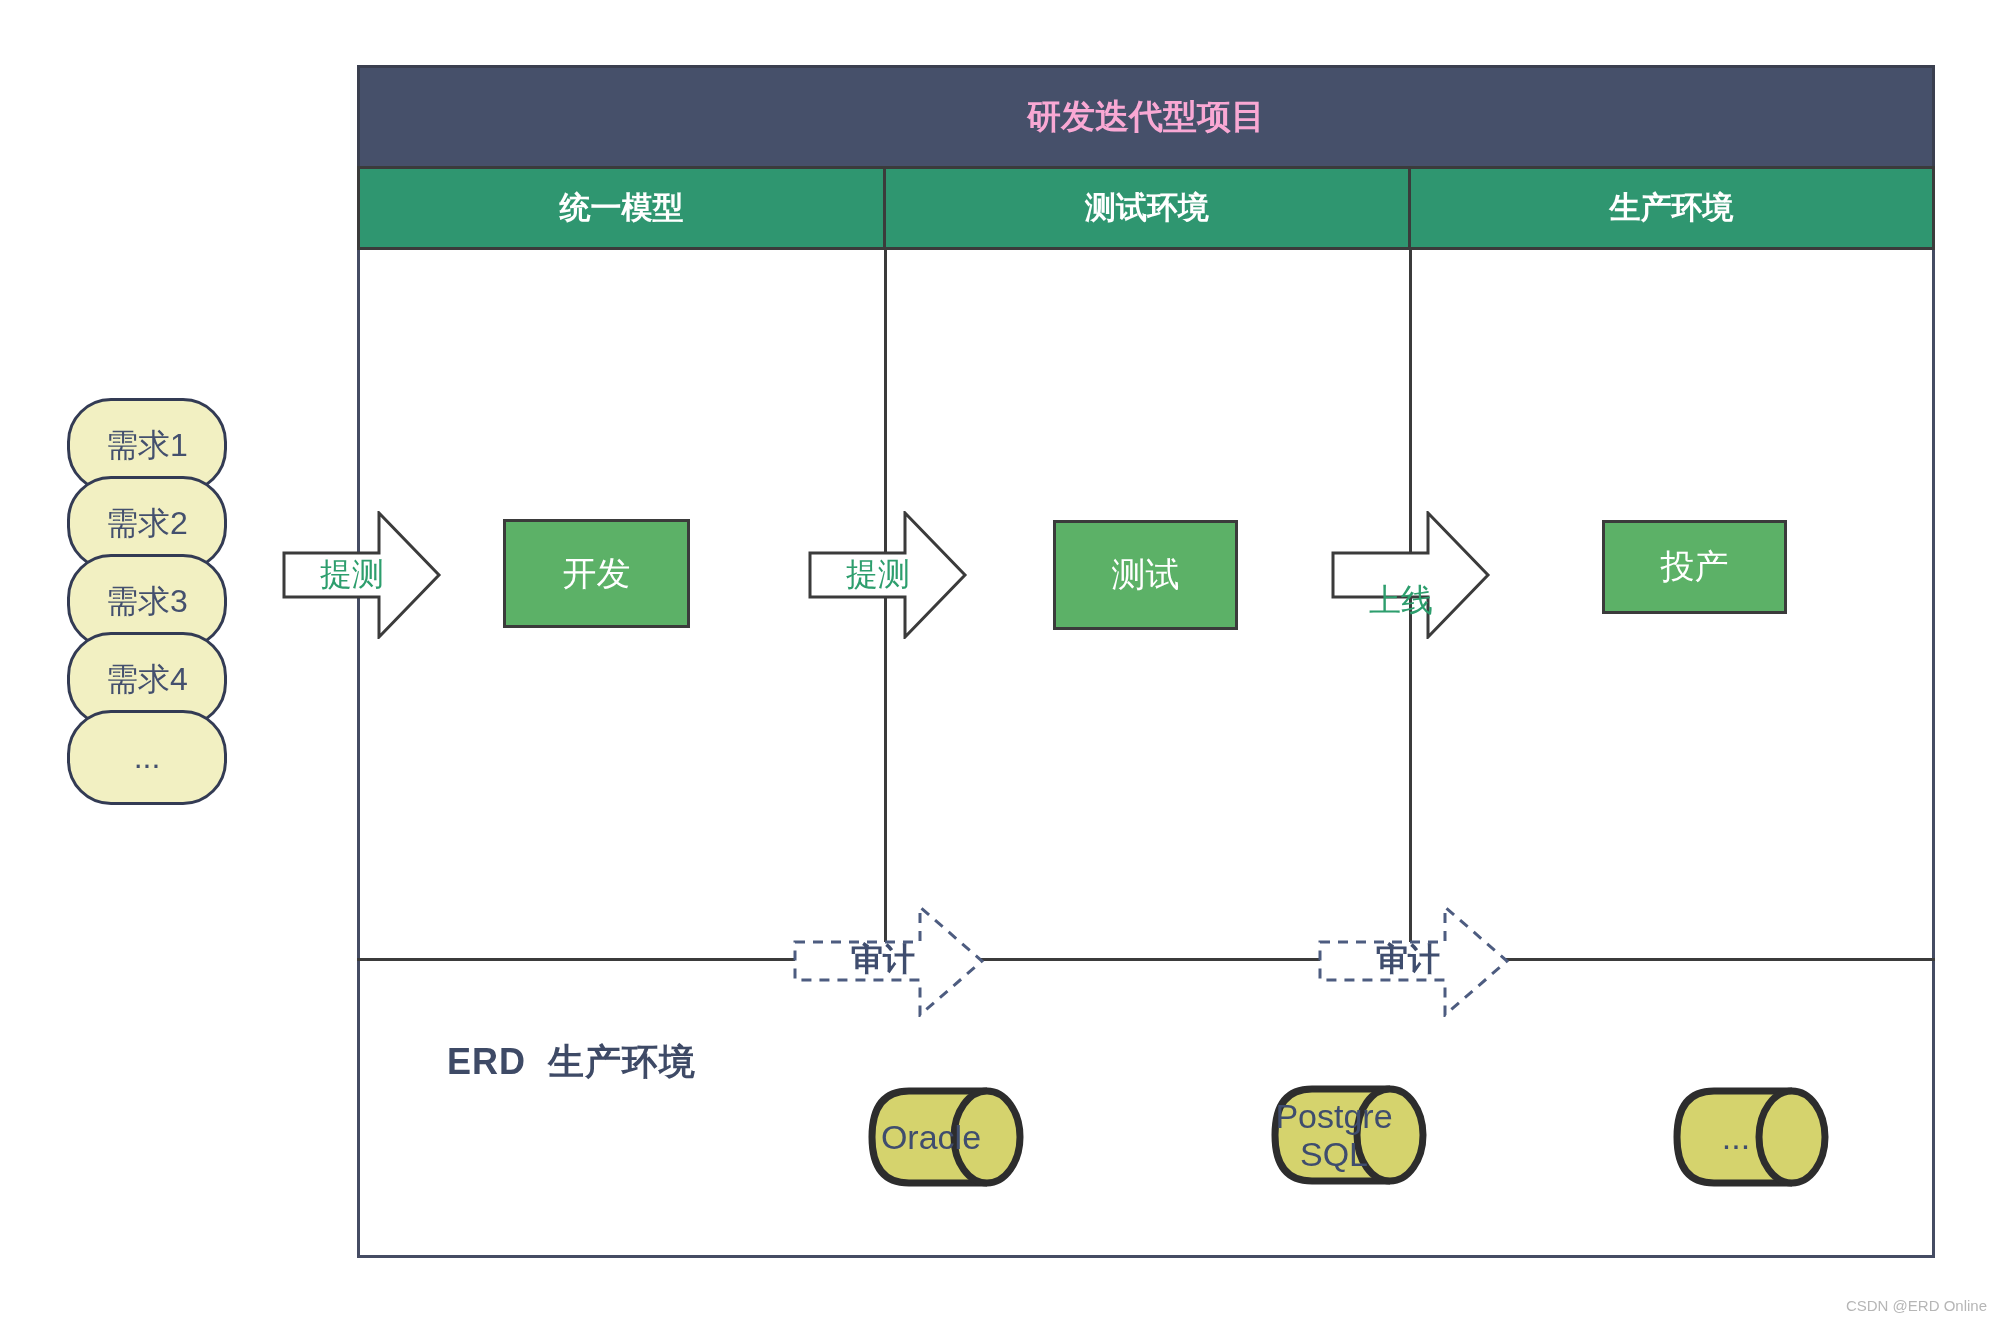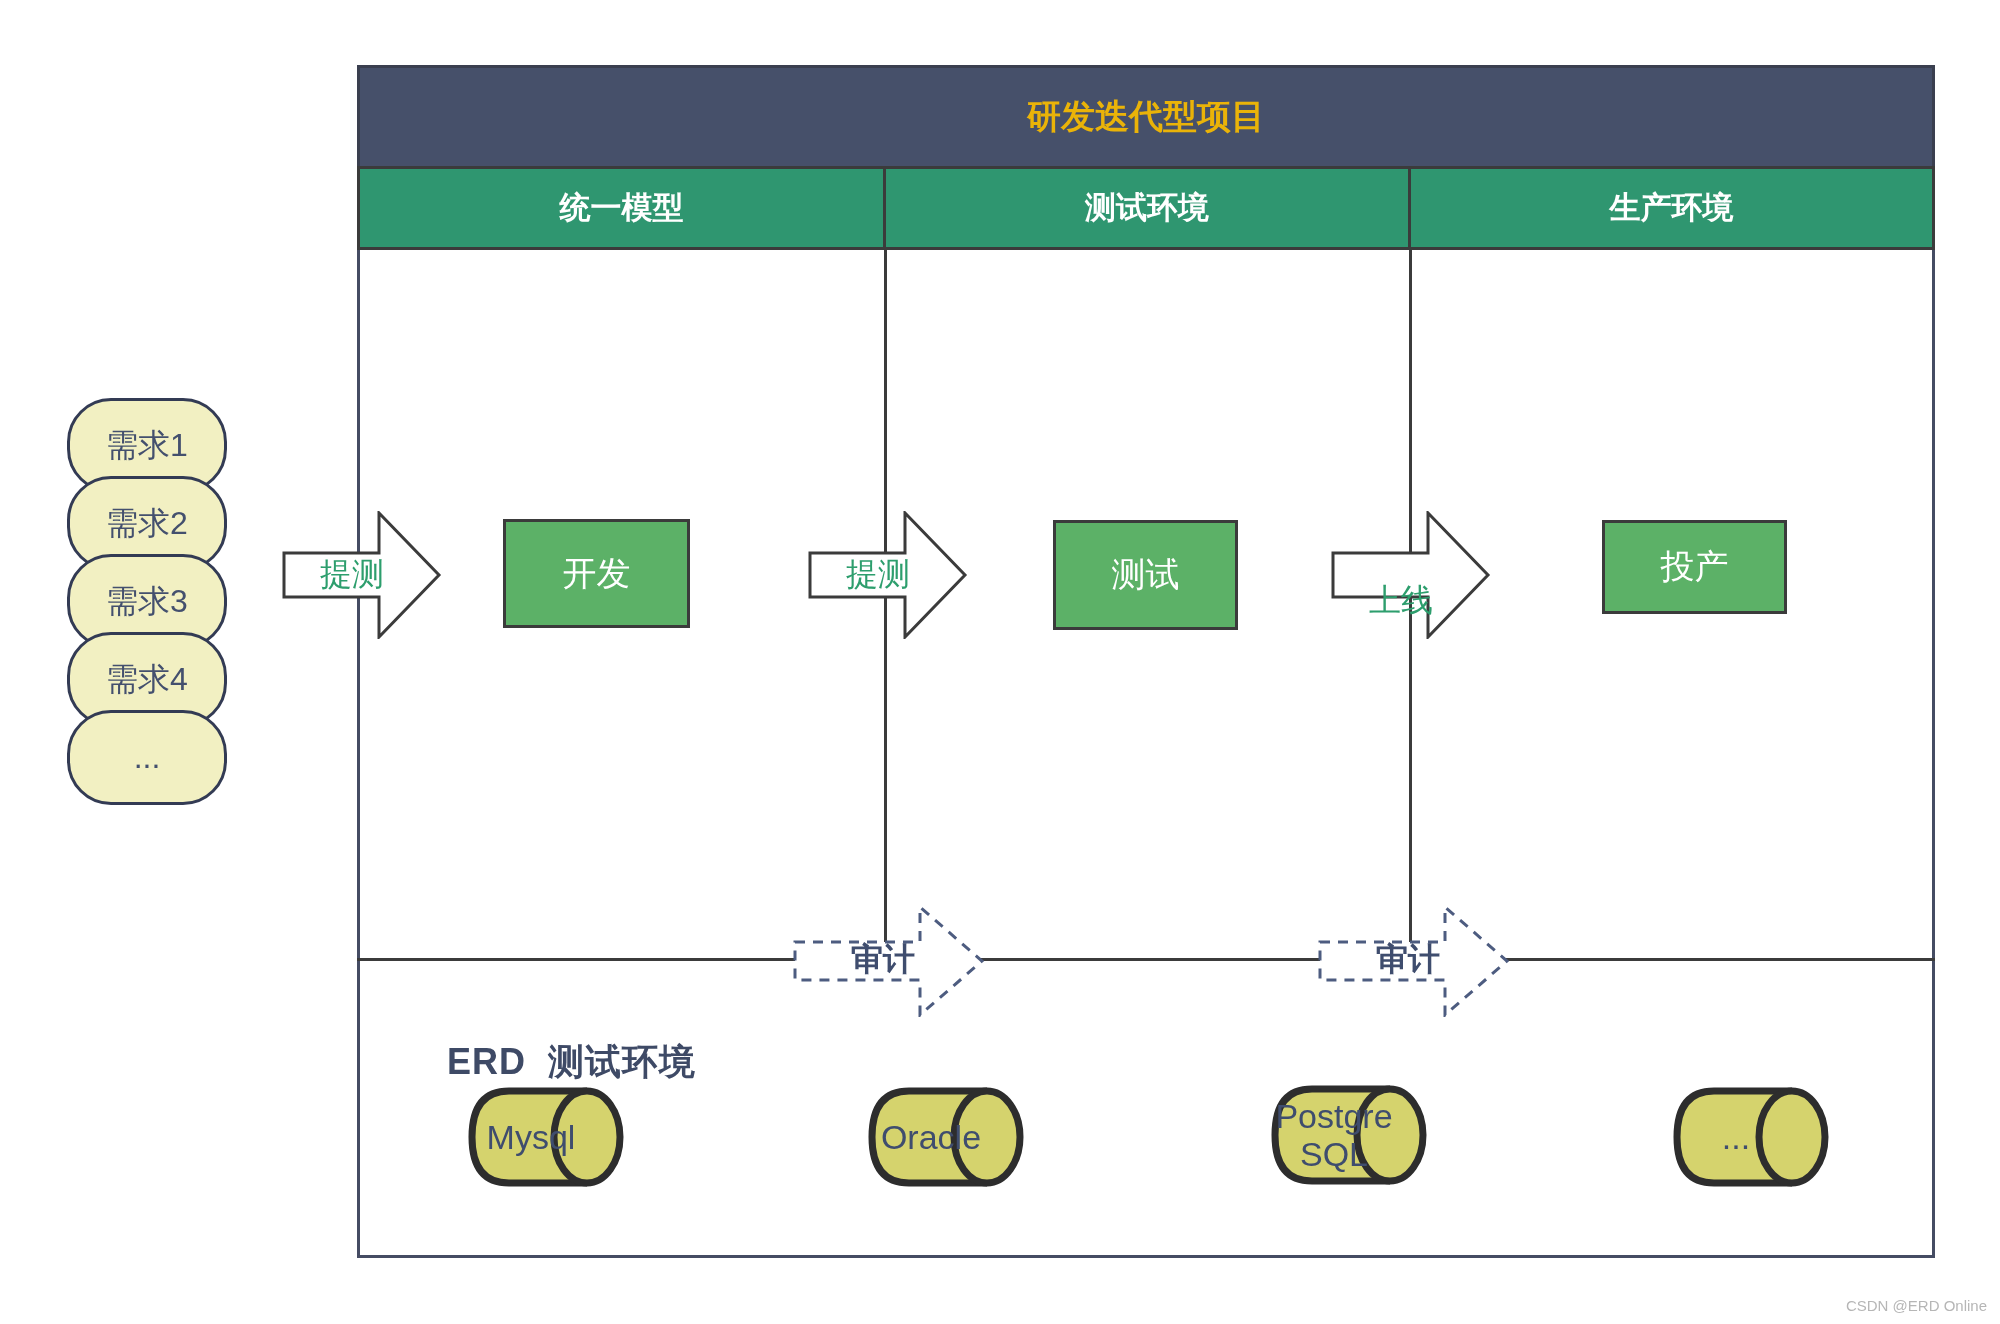--- a/index.html
+++ b/index.html
@@ -3,21 +3,21 @@
 <meta charset="utf-8">
 <style>
   html,body{margin:0;padding:0;background:#fff;}
   .canvas{position:relative;width:2000px;height:1324px;background:#fff;overflow:hidden;
           font-family:"Liberation Sans","DejaVu Sans",sans-serif;}
   .abs{position:absolute;box-sizing:border-box;}
   .center{display:flex;align-items:center;justify-content:center;text-align:center;}
 
   
   .outer-box{border:3px solid #454c63;background:#fff;}
-  .title-bar{background:#46506a;border:3px solid #3a3f4f;color:#eab308;font-size:34px;font-weight:bold;}
+  .title-bar{background:#46506a;border:3px solid #3a3f4f;color:#f9a8d4;font-size:34px;font-weight:bold;}
   .env-cell{background:#2f9670;border:3px solid #3b3b3b;color:#fff;font-size:31px;font-weight:bold;}
   .vline{background:#3b3b3b;}
   .hline{background:#3b3b3b;}
 
   
   .req-box{background:#f2f0c2;border:3px solid #333b54;border-radius:44px;
            color:#44506e;font-size:32px;}
 
   
   .stage-box{background:#5cb167;border:3px solid #3b3b3b;color:#fff;font-size:34px;justify-content:center;}
@@ -112,34 +112,23 @@
   </svg>
 
   <div class="abs audit-label center" style="left:793px;top:938px;width:180px;height:44px;">
     <span>审计</span>
   </div>
   <div class="abs audit-label center" style="left:1318px;top:938px;width:180px;height:44px;">
     <span>审计</span>
   </div>
 
   <div class="abs erd-title" style="left:403px;top:996px;">
-    <span>ERD  测试环境</span>
+    <span>ERD  生产环境</span>
   </div>
 
-  <div class="abs" style="left:465px;top:1087px;width:160px;height:100px;">
-    <svg width="160" height="100" viewBox="0 0 160 100" style="position:absolute;left:0;top:0;">
-      <path d="M122,4 H44 Q7,4 7,50 Q7,96 44,96 H122 Z" fill="#d5d36d" stroke="none"></path>
-      <path d="M122,4 H44 Q7,4 7,50 Q7,96 44,96 H122" fill="none" stroke="#2d2d2d" stroke-width="7"></path>
-      <ellipse cx="122" cy="50" rx="33" ry="46" fill="#d5d36d" stroke="#2d2d2d" stroke-width="7"></ellipse>
-    </svg>
-    <div class="abs cyl-label center" style="left:6px;top:0;width:120px;height:100px;">
-      <span>Mysql</span>
-      <span></span>
-    </div>
-  </div>
 
   <div class="abs" style="left:865px;top:1087px;width:160px;height:100px;">
     <svg width="160" height="100" viewBox="0 0 160 100" style="position:absolute;left:0;top:0;">
       <path d="M122,4 H44 Q7,4 7,50 Q7,96 44,96 H122 Z" fill="#d5d36d" stroke="none"></path>
       <path d="M122,4 H44 Q7,4 7,50 Q7,96 44,96 H122" fill="none" stroke="#2d2d2d" stroke-width="7"></path>
       <ellipse cx="122" cy="50" rx="33" ry="46" fill="#d5d36d" stroke="#2d2d2d" stroke-width="7"></ellipse>
     </svg>
     <div class="abs cyl-label center" style="left:6px;top:0;width:120px;height:100px;">
       <span>Oracle</span>
       <span></span>

